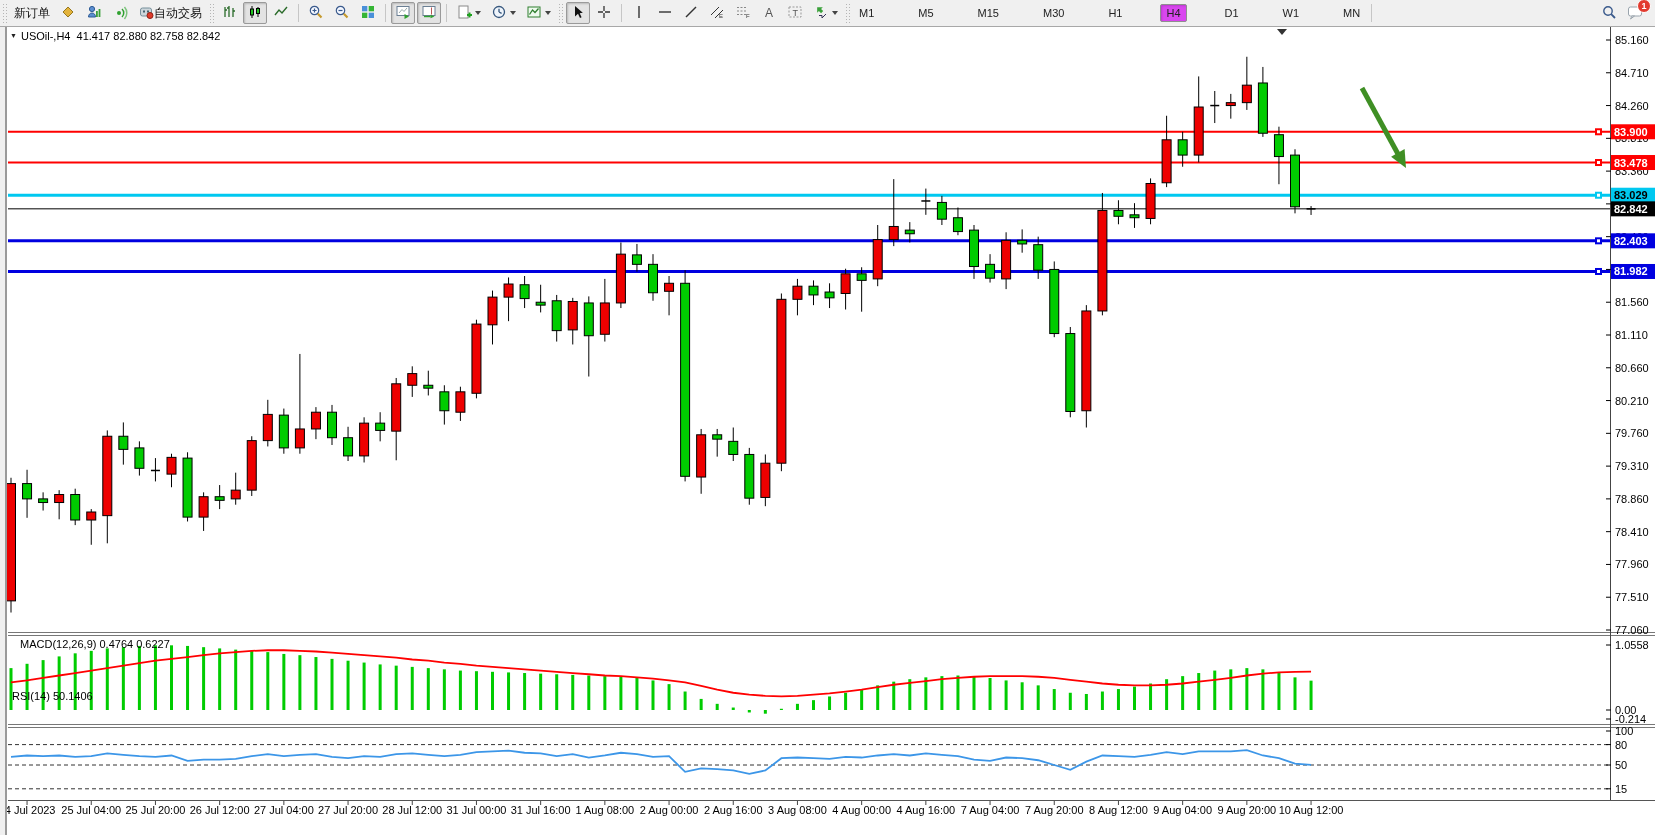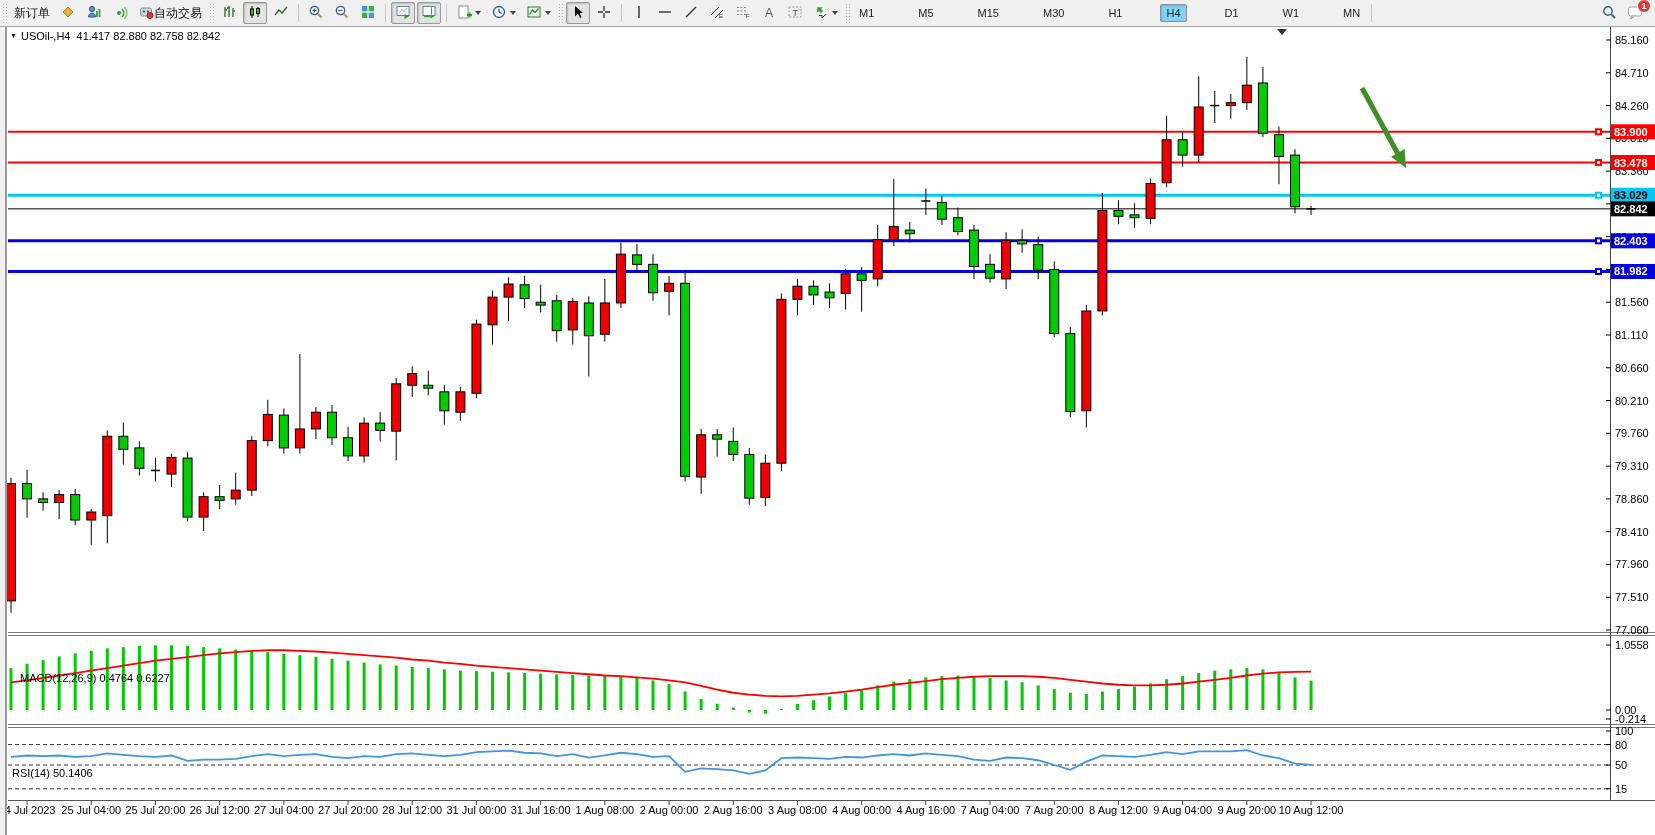--- a/index.html
+++ b/index.html
@@ -11,35 +11,35 @@
   .tbtn{height:22px;min-width:22px;display:flex;align-items:center;justify-content:center;
     margin:0 1px;border:1px solid transparent;border-radius:2px;font-size:12px;color:#111;
     padding:0 3px;box-sizing:border-box;}
   .tbtn.pressed{border:1px solid #9a9a9a;background:#e3e3e3;box-shadow:inset 1px 1px 2px rgba(0,0,0,.18);}
   .sep{width:1px;height:18px;background:#c6c6c6;margin:0 4px;}
   .grip{width:5px;height:20px;margin:0 2px;background-image:radial-gradient(#b5b5b5 35%,transparent 36%);
     background-size:3px 3px;}
   .caret{width:0;height:0;border-left:3px solid transparent;border-right:3px solid transparent;
     border-top:4px solid #444;margin-left:3px;}
   .tf{font-size:11px;color:#222;padding:2px 5px;margin:0 1px;border:1px solid transparent;border-radius:2px;}
-  .tf.active{border:1px solid #8f8f8f;background:#7dd3fc;box-shadow:inset 1px 1px 2px rgba(0,0,0,.15);}
+  .tf.active{border:1px solid #8f8f8f;background:#d946ef;box-shadow:inset 1px 1px 2px rgba(0,0,0,.15);}
   #tb-right{margin-left:auto;display:flex;align-items:center;margin-right:6px;position:relative;}
   #badge{position:absolute;right:-4px;top:-4px;width:12px;height:12px;border-radius:50%;
     background:#e23a2e;color:#fff;font-size:9px;font-weight:bold;display:flex;align-items:center;
     justify-content:center;border:1px solid #fff;}
   
   #chartwin{position:absolute;left:0;top:26px;width:1655px;height:809px;background:#fff;}
   #leftedge{position:absolute;left:0;top:26px;width:7px;height:809px;background:#f0f0f0;
     border-right:2px solid #9a9a9a;z-index:4;box-sizing:border-box;}
   #chart-svg{position:absolute;left:0;top:0;width:1655px;height:835px;z-index:1;pointer-events:none;}
   .ovl{position:absolute;z-index:2;font-size:11px;color:#000;white-space:nowrap;}
   #title-row{left:10px;top:30px;}
   #title-row .tri{font-size:7px;vertical-align:2px;margin-right:4px;color:#222;}
-  #macd-label{left:20px;top:638px;margin-top:34px;}
-  #rsi-label{left:12px;top:767px;}
+  #macd-label{left:20px;top:638px;}
+  #rsi-label{left:12px;top:690px;}
 </style>
 </head>
 <body>
 <div id="root">
 
 <div id="toolbar">
   <div class="grip"></div>
   <div class="tbtn">
         <span>新订单</span>
       </div>

